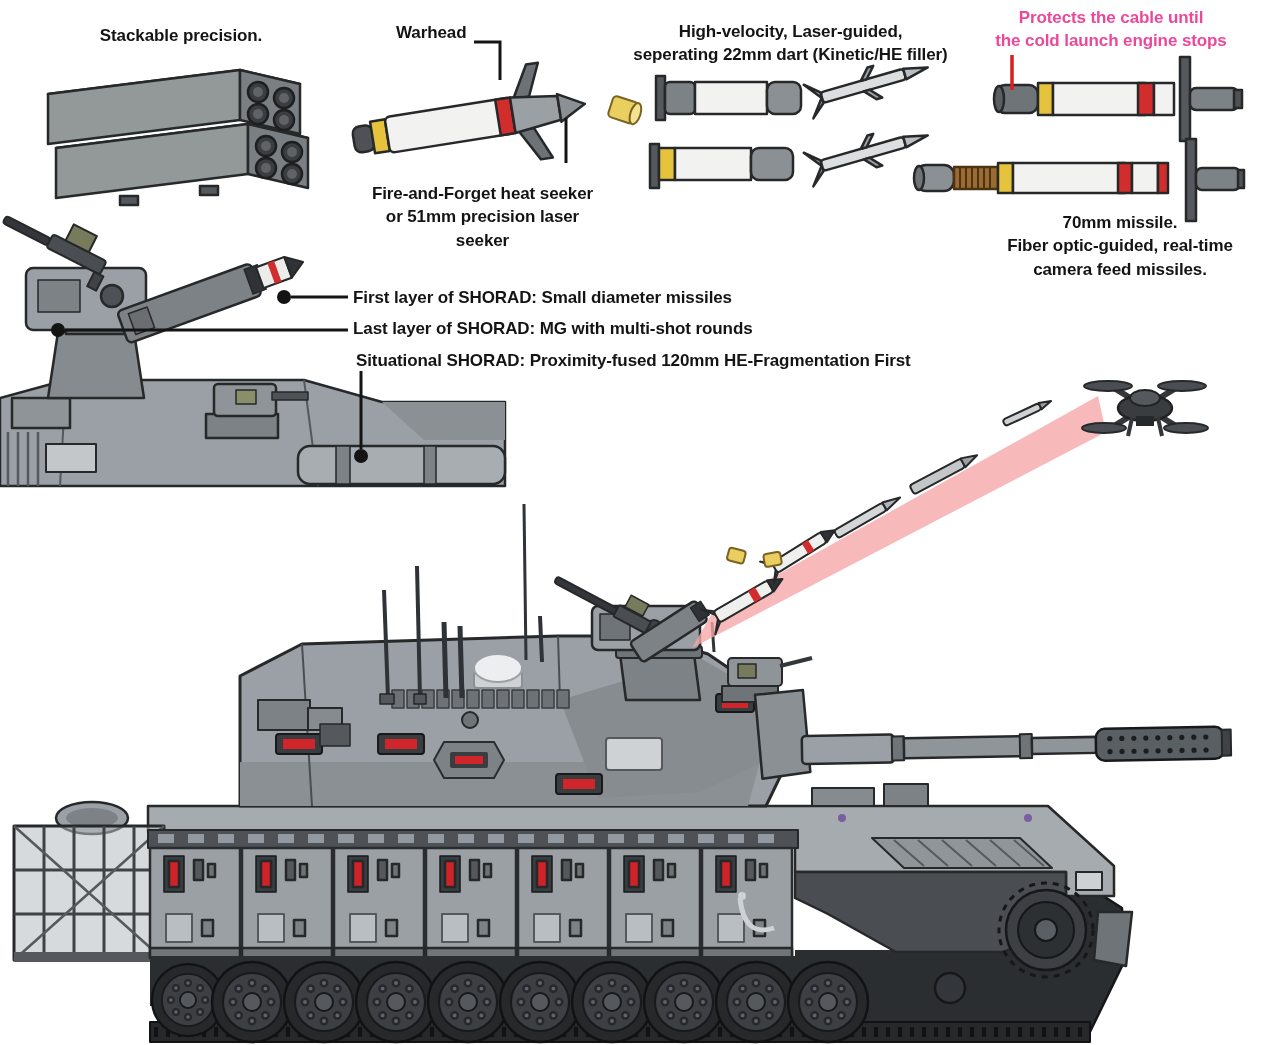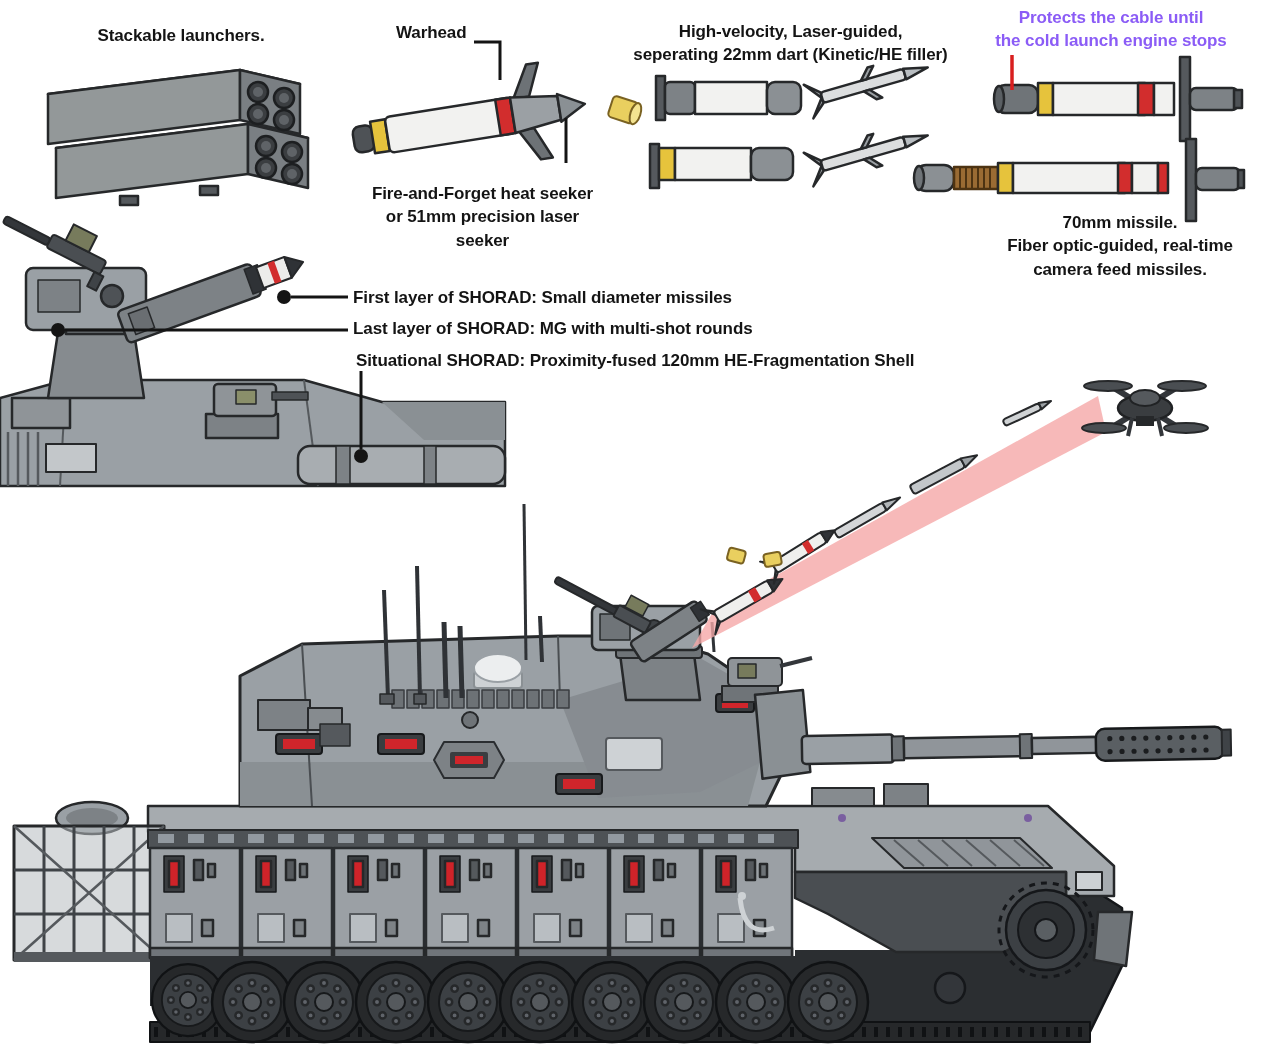--- a/index.html
+++ b/index.html
@@ -6,21 +6,21 @@
   .canvas{
     position:relative;width:1280px;height:1045px;background:#ffffff;
     font-family:"Liberation Sans",sans-serif;overflow:hidden;
   }
   .canvas svg{position:absolute;left:0;top:0;}
   .label{
     position:absolute;font-weight:700;font-size:17px;line-height:1.38;
     color:#141414;white-space:pre-line;letter-spacing:-0.1px;
   }
   .center{text-align:center;}
-  .red{color:#8b5cf6;}
+  .red{color:#ec4899;}
 </style>
 </head>
 <body>
 
 <div class="canvas">
 
   <svg width="1280" height="1045" viewBox="0 0 1280 1045">
     <defs>
       <g id="skirtPanel">
         <rect x="0" y="0" width="90" height="110" fill="#9ba0a5" stroke="#2a2d30" stroke-width="2.5"></rect>
@@ -464,21 +464,21 @@
       <line x1="291" y1="297" x2="348" y2="297"></line>
       <line x1="65" y1="330" x2="348" y2="330"></line>
       <line x1="361" y1="371" x2="361" y2="449"></line>
       <circle cx="284" cy="297" r="7" fill="#141414" stroke="none"></circle>
       <circle cx="58" cy="330" r="7" fill="#141414" stroke="none"></circle>
       <circle cx="361" cy="456" r="7" fill="#141414" stroke="none"></circle>
       <line x1="1012" y1="55" x2="1012" y2="90" stroke="#d81f1f" stroke-width="3.5"></line>
     </g>
   </svg>
 
-  <div class="label center" style="left:86px;top:24px;width:190px;">Stackable launchers.</div>
+  <div class="label center" style="left:86px;top:24px;width:190px;">Stackable precision.</div>
 
   <div class="label" style="left:396px;top:21px;width:90px;">Warhead</div>
 
   <div class="label center" style="left:598px;top:20px;width:385px;">High-velocity, Laser-guided,
 seperating 22mm dart (Kinetic/HE filler)</div>
 
   <div class="label center red" style="left:980px;top:6px;width:262px;">Protects the cable until
 the cold launch engine stops</div>
 
   <div class="label center" style="left:355px;top:166px;width:255px;margin-top:16px;">Fire-and-Forget heat seeker
@@ -486,14 +486,14 @@
 seeker</div>
 
   <div class="label center" style="left:985px;top:211px;width:270px;">70mm missile.
 Fiber optic-guided, real-time
 camera feed missiles.</div>
 
   <div class="label" style="left:353px;top:286px;width:450px;">First layer of SHORAD: Small diameter missiles</div>
 
   <div class="label" style="left:353px;top:317px;width:460px;">Last layer of SHORAD: MG with multi-shot rounds</div>
 
-  <div class="label" style="left:356px;top:349px;width:620px;">Situational SHORAD: Proximity-fused 120mm HE-Fragmentation Shell</div>
+  <div class="label" style="left:356px;top:349px;width:620px;">Situational SHORAD: Proximity-fused 120mm HE-Fragmentation First</div>
 </div>
 
 </body></html>

